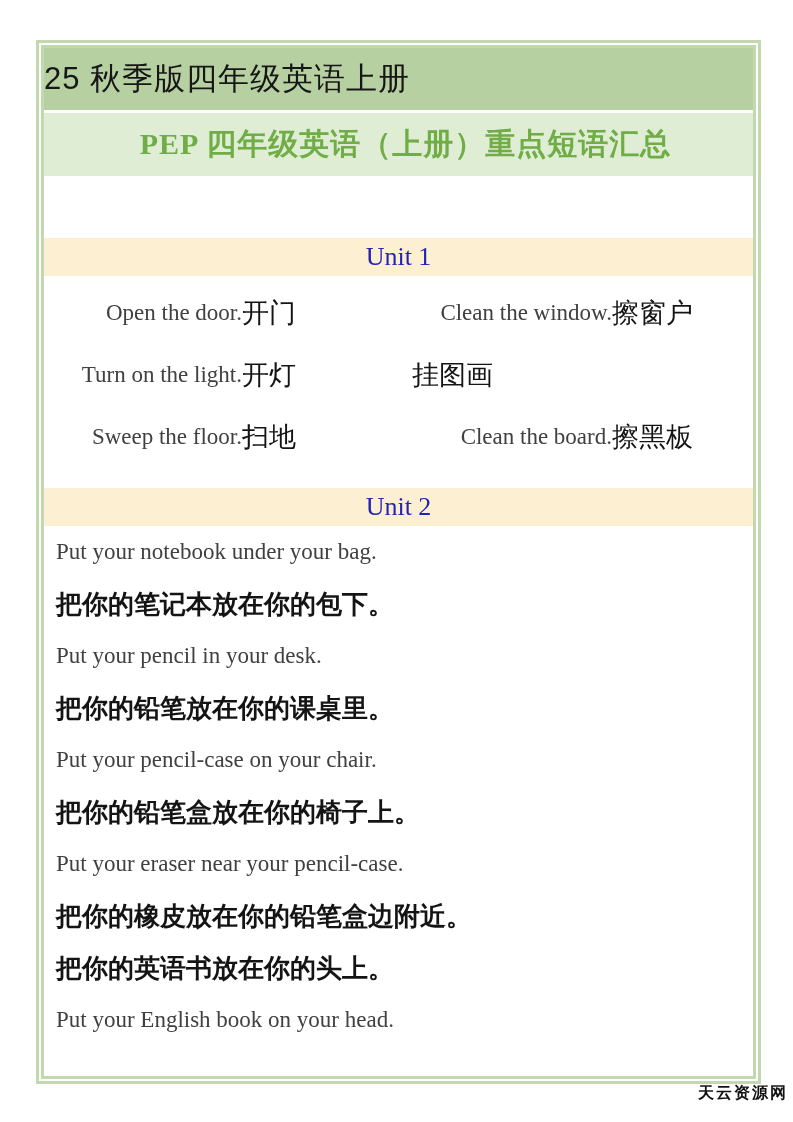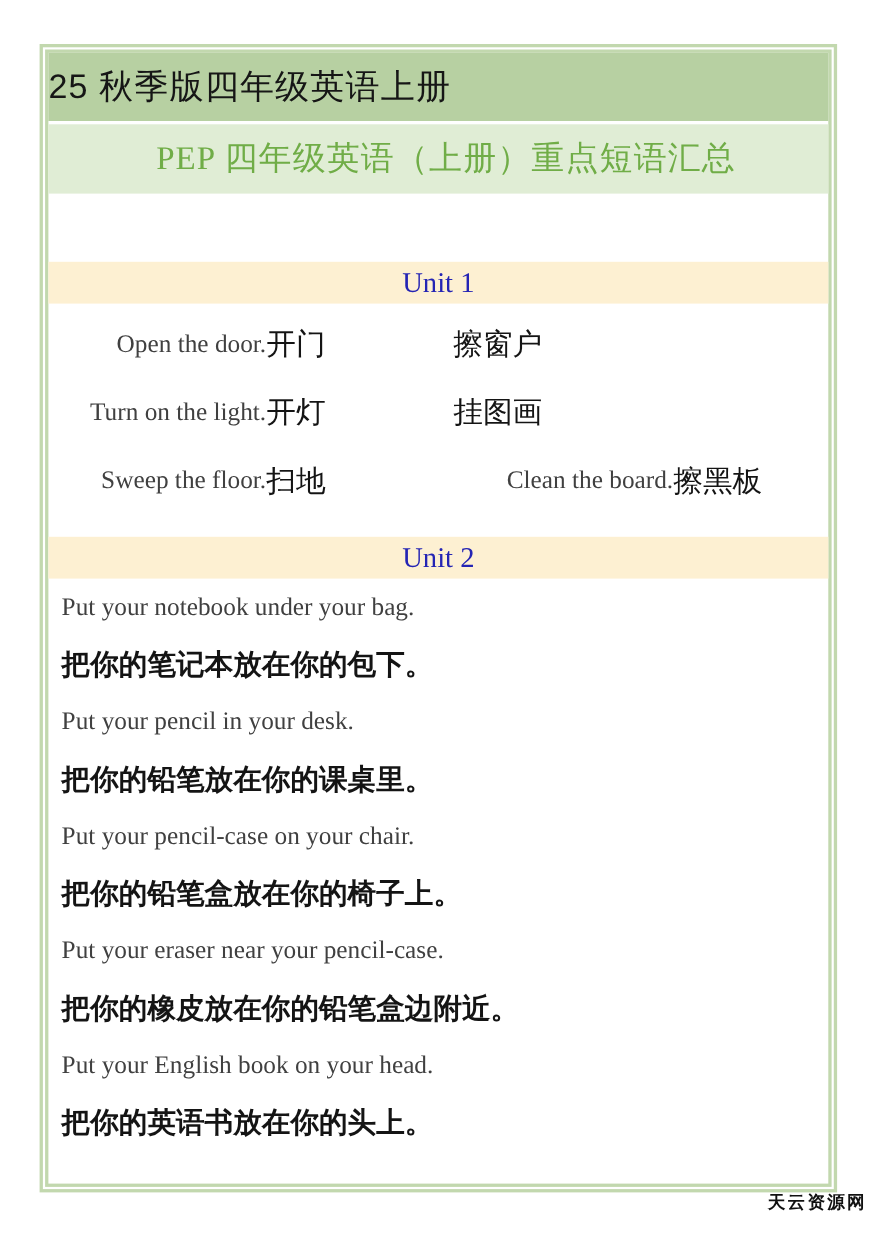--- a/index.html
+++ b/index.html
@@ -36,21 +36,21 @@
     color: #161616;
   }
   .subtitle-band {
     margin-top: 3px;
     height: 63px;
     background: #e0edd5;
     display: flex;
     align-items: center;
     justify-content: center;
     font-family: "Liberation Serif", "DejaVu Serif", serif;
-    font-weight: normal;
+    font-weight: bold;
     font-size: 30px;
     color: #70ad47;
     letter-spacing: 1px;
     padding-left: 14px;
   }
   .unit-banner {
     height: 38px;
     background: #fdf0d2;
     display: flex;
     align-items: center;
@@ -109,20 +109,21 @@
   </div>
 
   <div class="unit-banner unit1-banner">
     <span>Unit 1</span>
   </div>
 
   <div class="unit1-rows">
       <div class="u1row">
         <span class="en">Open the door.</span>
         <span class="zh">开门</span>
+        <span class="en">Clean the window.</span>
         <span class="zh">擦窗户</span>
       </div>
       <div class="u1row">
         <span class="en">Turn on the light.</span>
         <span class="zh">开灯</span>
         <span class="zh">挂图画</span>
       </div>
       <div class="u1row">
         <span class="en">Sweep the floor.</span>
         <span class="zh">扫地</span>
@@ -154,22 +155,22 @@
       <div class="u2line">
         <span class="zh">把你的铅笔盒放在你的椅子上。</span>
       </div>
       <div class="u2line">
         <span class="en">Put your eraser near your pencil-case.</span>
       </div>
       <div class="u2line">
         <span class="zh">把你的橡皮放在你的铅笔盒边附近。</span>
       </div>
       <div class="u2line">
-        <span class="en">Put your English book on your head.</span>
+        <span class="zh">把你的英语书放在你的头上。</span>
       </div>
       <div class="u2line">
-        <span class="zh">把你的英语书放在你的头上。</span>
+        <span class="en">Put your English book on your head.</span>
       </div>
     </div>
 
 </div>
 
 <div class="watermark">天云资源网</div>
 
 </body></html>

